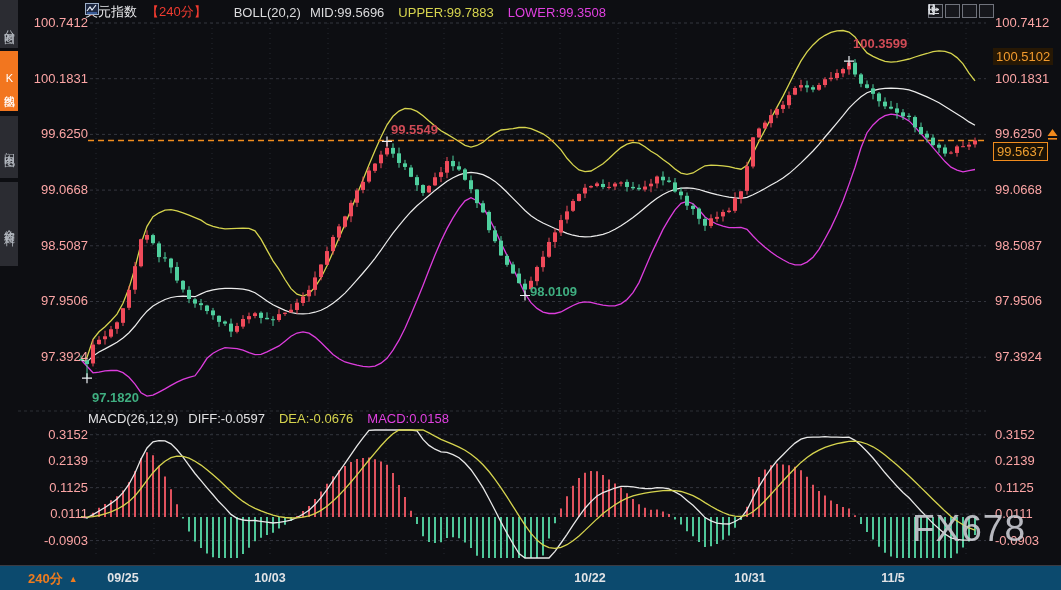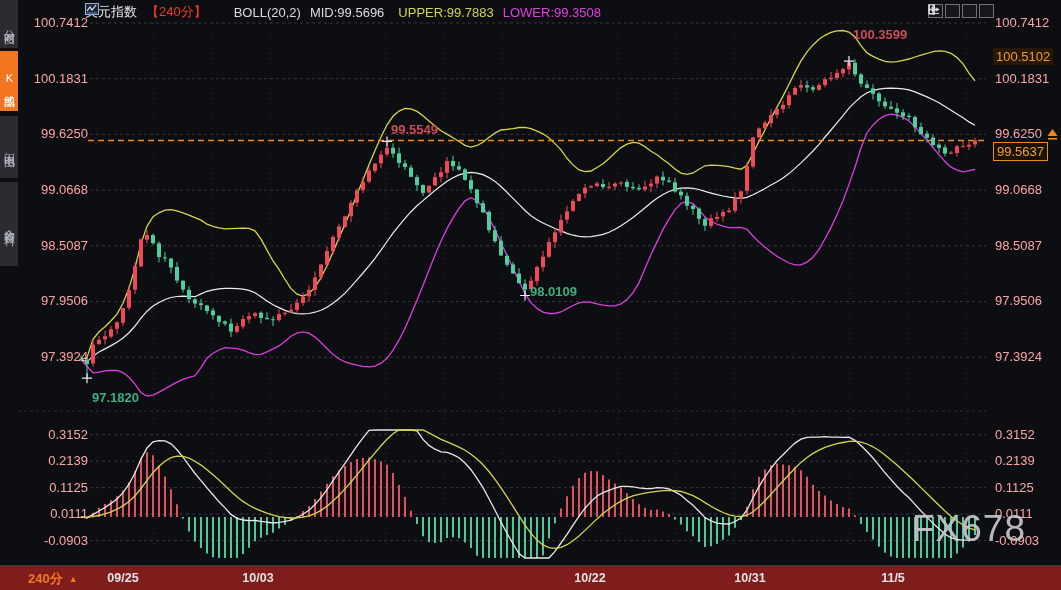--- a/index.html
+++ b/index.html
@@ -12,21 +12,21 @@
         display:flex;align-items:center;justify-content:center;
         background:#2b2c32;color:#b4b9c0;font-size:11px;letter-spacing:2px;cursor:pointer;}
   .vtab.active{background:#f2761f;color:#ffffff;}
   
   .topbar{position:absolute;left:85px;top:3px;height:18px;display:flex;align-items:center;gap:9px;
           font-size:13px;white-space:nowrap;}
   .t-symbol{color:#e9e9ec;}
   .t-interval{color:#f03b30;}
   .t-boll,.t-mid{color:#dcdcde;}
   .t-upper{color:#d6d44e;margin-left:5px;}
-  .t-lower{color:#e040e0;}
+  .t-lower{color:#e040e0;margin-left:5px;}
   .iconbox{display:inline-flex;align-items:center;}
   
   .toolbar{position:absolute;top:4px;left:928px;display:flex;gap:2px;}
   .tool{width:15px;height:14px;border:1px solid #70737c;background:#16171c;display:flex;
         align-items:center;justify-content:center;box-sizing:border-box;cursor:pointer;}
   
   .axis-label{position:absolute;font-size:13px;color:#fca5a5;line-height:16px;white-space:nowrap;}
   .axis-left{left:18px;width:70px;text-align:right;}
   .axis-right{left:995px;width:64px;text-align:left;}
   
@@ -41,21 +41,21 @@
   .m-dea{color:#d6d44e;margin-left:4px;}
   .m-macd{color:#e040e0;margin-left:4px;}
   
   .ann{position:absolute;font-size:13px;font-weight:bold;white-space:nowrap;}
   .ann.red{color:#d14b56;}
   .ann.green{color:#3fae80;}
   
   .watermark{position:absolute;left:912px;top:508px;font-size:37px;color:#c6c7ce;opacity:.92;
              letter-spacing:1px;z-index:6;}
   
-  .bottombar{position:absolute;left:0;top:565px;width:1061px;height:25px;background:#7f1d1d;
+  .bottombar{position:absolute;left:0;top:565px;width:1061px;height:25px;background:#0c4a6e;
              border-top:1px solid #3a3b43;box-sizing:border-box;z-index:5;}
   .bb-interval{position:absolute;left:28px;top:4px;color:#f07c1e;font-size:13px;font-weight:bold;cursor:pointer;}
   .bb-arrow{color:#f07c1e;font-size:9px;margin-left:6px;vertical-align:1px;}
   .bb-date{position:absolute;top:5px;transform:translateX(-50%);color:#e2e3e6;font-size:12.5px;font-weight:600;}
   .bb-selected{position:absolute;left:325px;top:2px;width:166px;height:20px;background:#332410;
                color:#f0a030;font-size:12.5px;display:flex;align-items:center;justify-content:center;}
 </style>
 </head>
 <body>
 
@@ -652,32 +652,38 @@
 
   <div class="badge badge-high">100.5102</div>
   <div class="badge badge-last">99.5637</div>
   <div class="latest-arrow">
     <svg width="13" height="13" viewBox="0 0 13 13">
         <path d="M6.5 1l5 7h-10z" fill="#f0891c"></path>
         <rect x="2" y="10" width="9" height="1.6" fill="#f0891c"></rect>
       </svg>
   </div>
 
+  <div class="macdbar">
+    <span class="m-name">MACD(26,12,9)</span>
+    <span class="m-diff">DIFF:-0.0597</span>
+    <span class="m-dea">DEA:-0.0676</span>
+    <span class="m-macd">MACD:0.0158</span>
+  </div>
 
   <div id="annotations">
       <div class="ann green" style="left: 92px; top: 390px;">97.1820</div>
       <div class="ann red" style="left: 391px; top: 122.389px;">99.5549</div>
       <div class="ann green" style="left: 530px; top: 284px;">98.0109</div>
-      <div class="ann red" style="left: 853px; top: 27px;">100.3599</div>
+      <div class="ann red" style="left: 853px; top: 36px;">100.3599</div>
     </div>
 
   <div class="watermark">FX678</div>
 
   <div class="bottombar">
     <div class="bb-interval"><span>240分</span><span class="bb-arrow">▲</span></div>
     <div class="bb-date" style="left:123px;">09/25</div>
-    <div class="bb-date" style="left:258px;">10/03</div>
+    <div class="bb-date" style="left:270px;">10/03</div>
     <div class="bb-date" style="left:590px;">10/22</div>
     <div class="bb-date" style="left:750px;">10/31</div>
     <div class="bb-date" style="left:893px;">11/5</div>
   </div>
 
 </div>
 
 </body></html>

